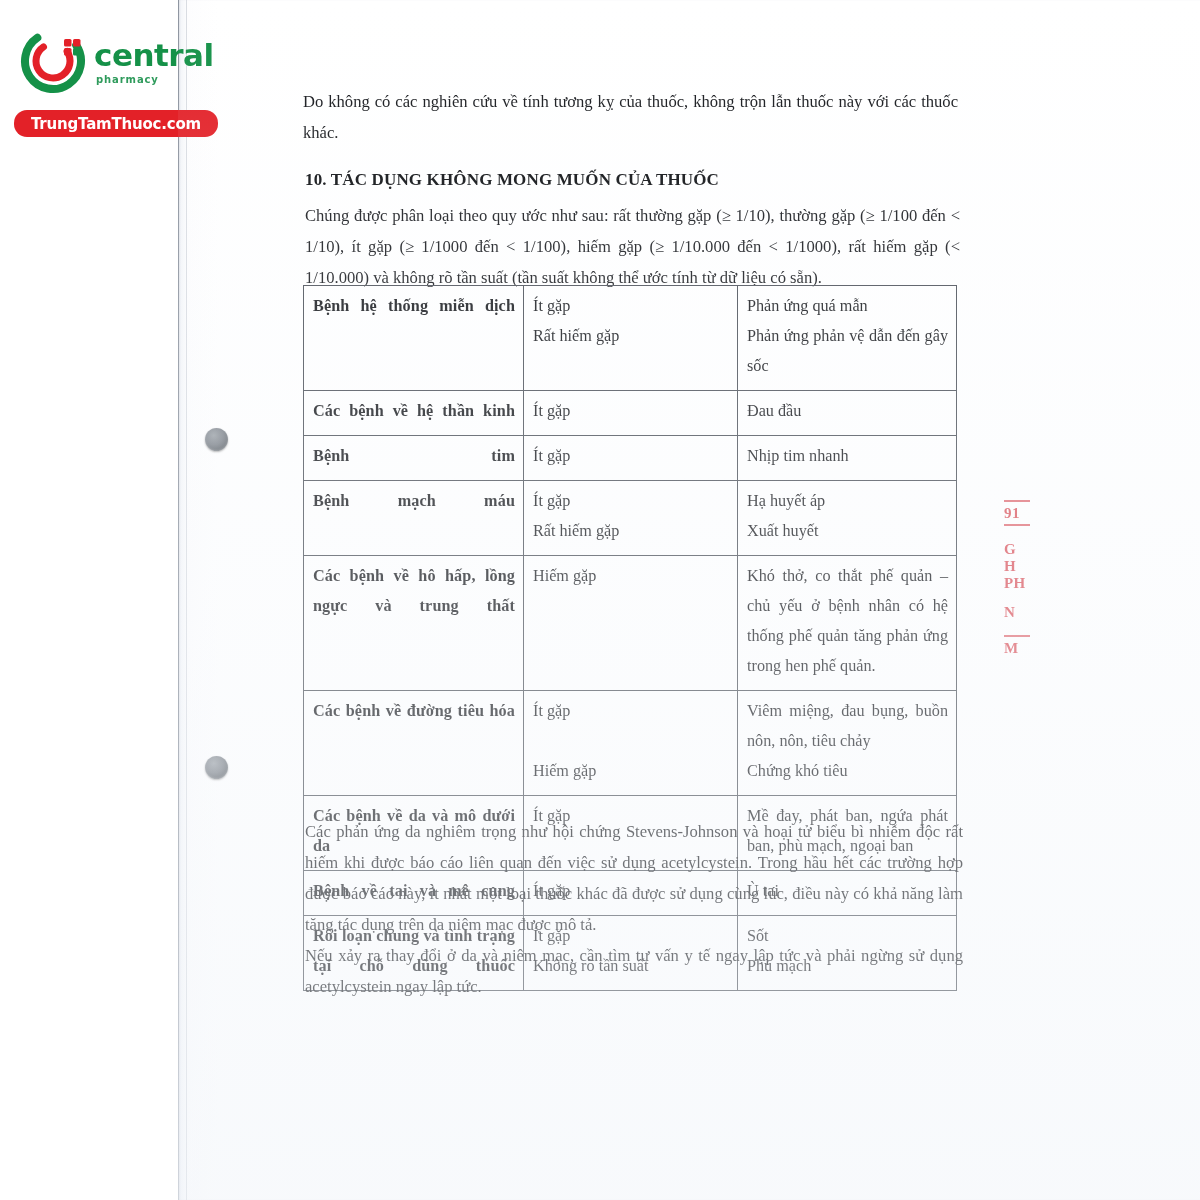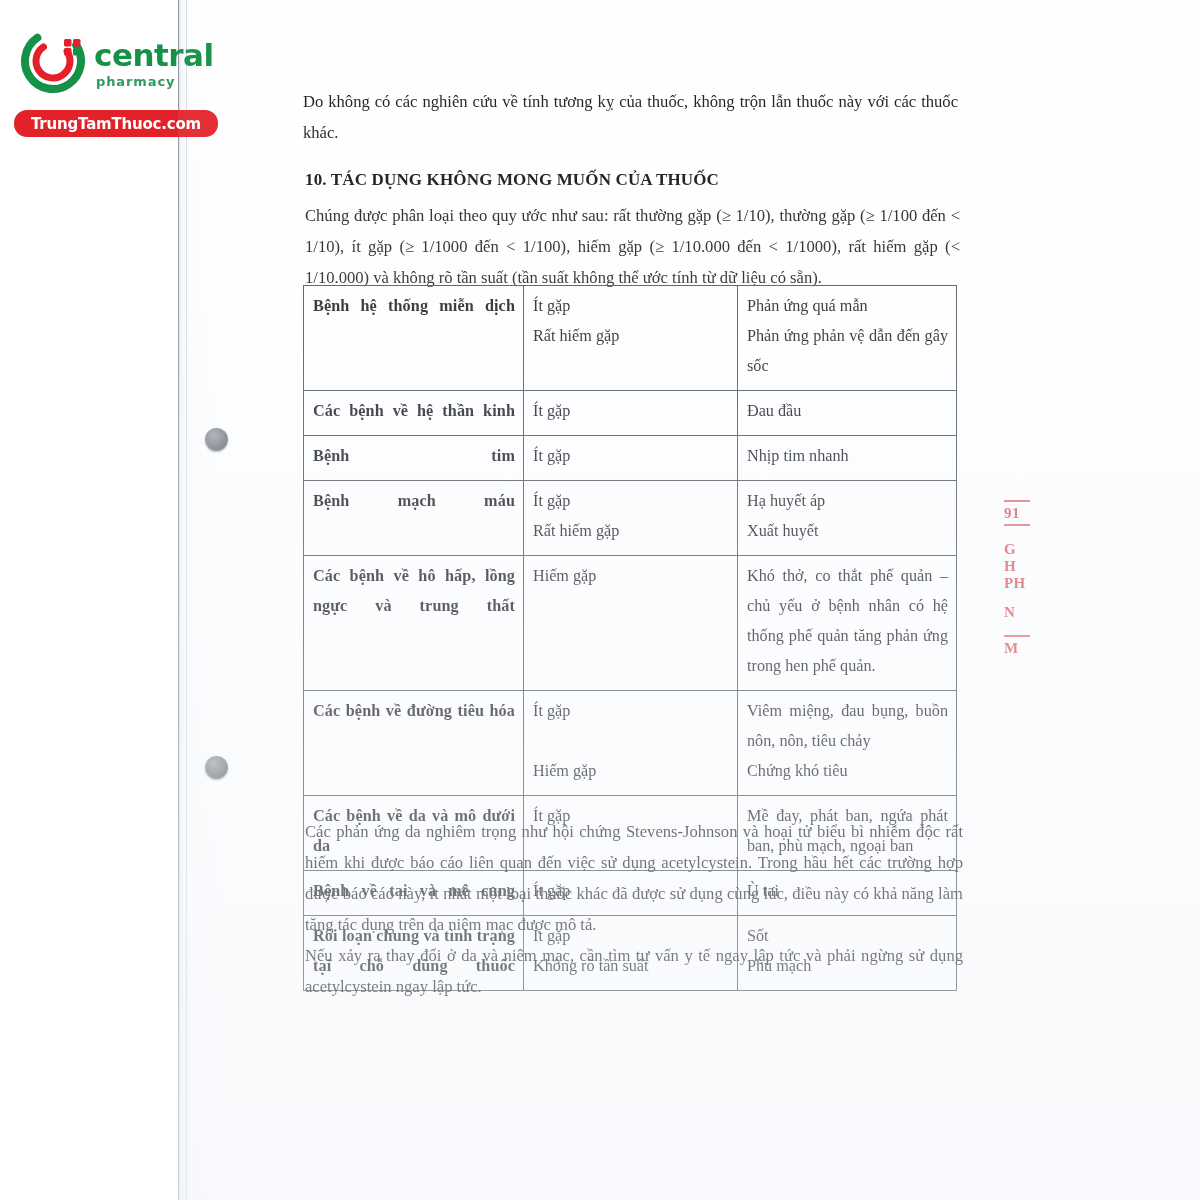--- a/index.html
+++ b/index.html
@@ -91,21 +91,21 @@
     font-weight: 700;
     color: #159148;
     letter-spacing: -0.5px;
     line-height: 1;
   }
   .logo-sub {
     position: absolute;
     left: 82px;
     top: 52px;
     font-family: "DejaVu Sans", "Liberation Sans", sans-serif;
-    font-size: 13px;
+    font-size: 10px;
     font-weight: 600;
     color: #2f9b5c;
     letter-spacing: 0.9px;
   }
   .logo-banner {
     position: absolute;
     left: 0px;
     top: 88px;
     width: 204px;
     height: 27px;

